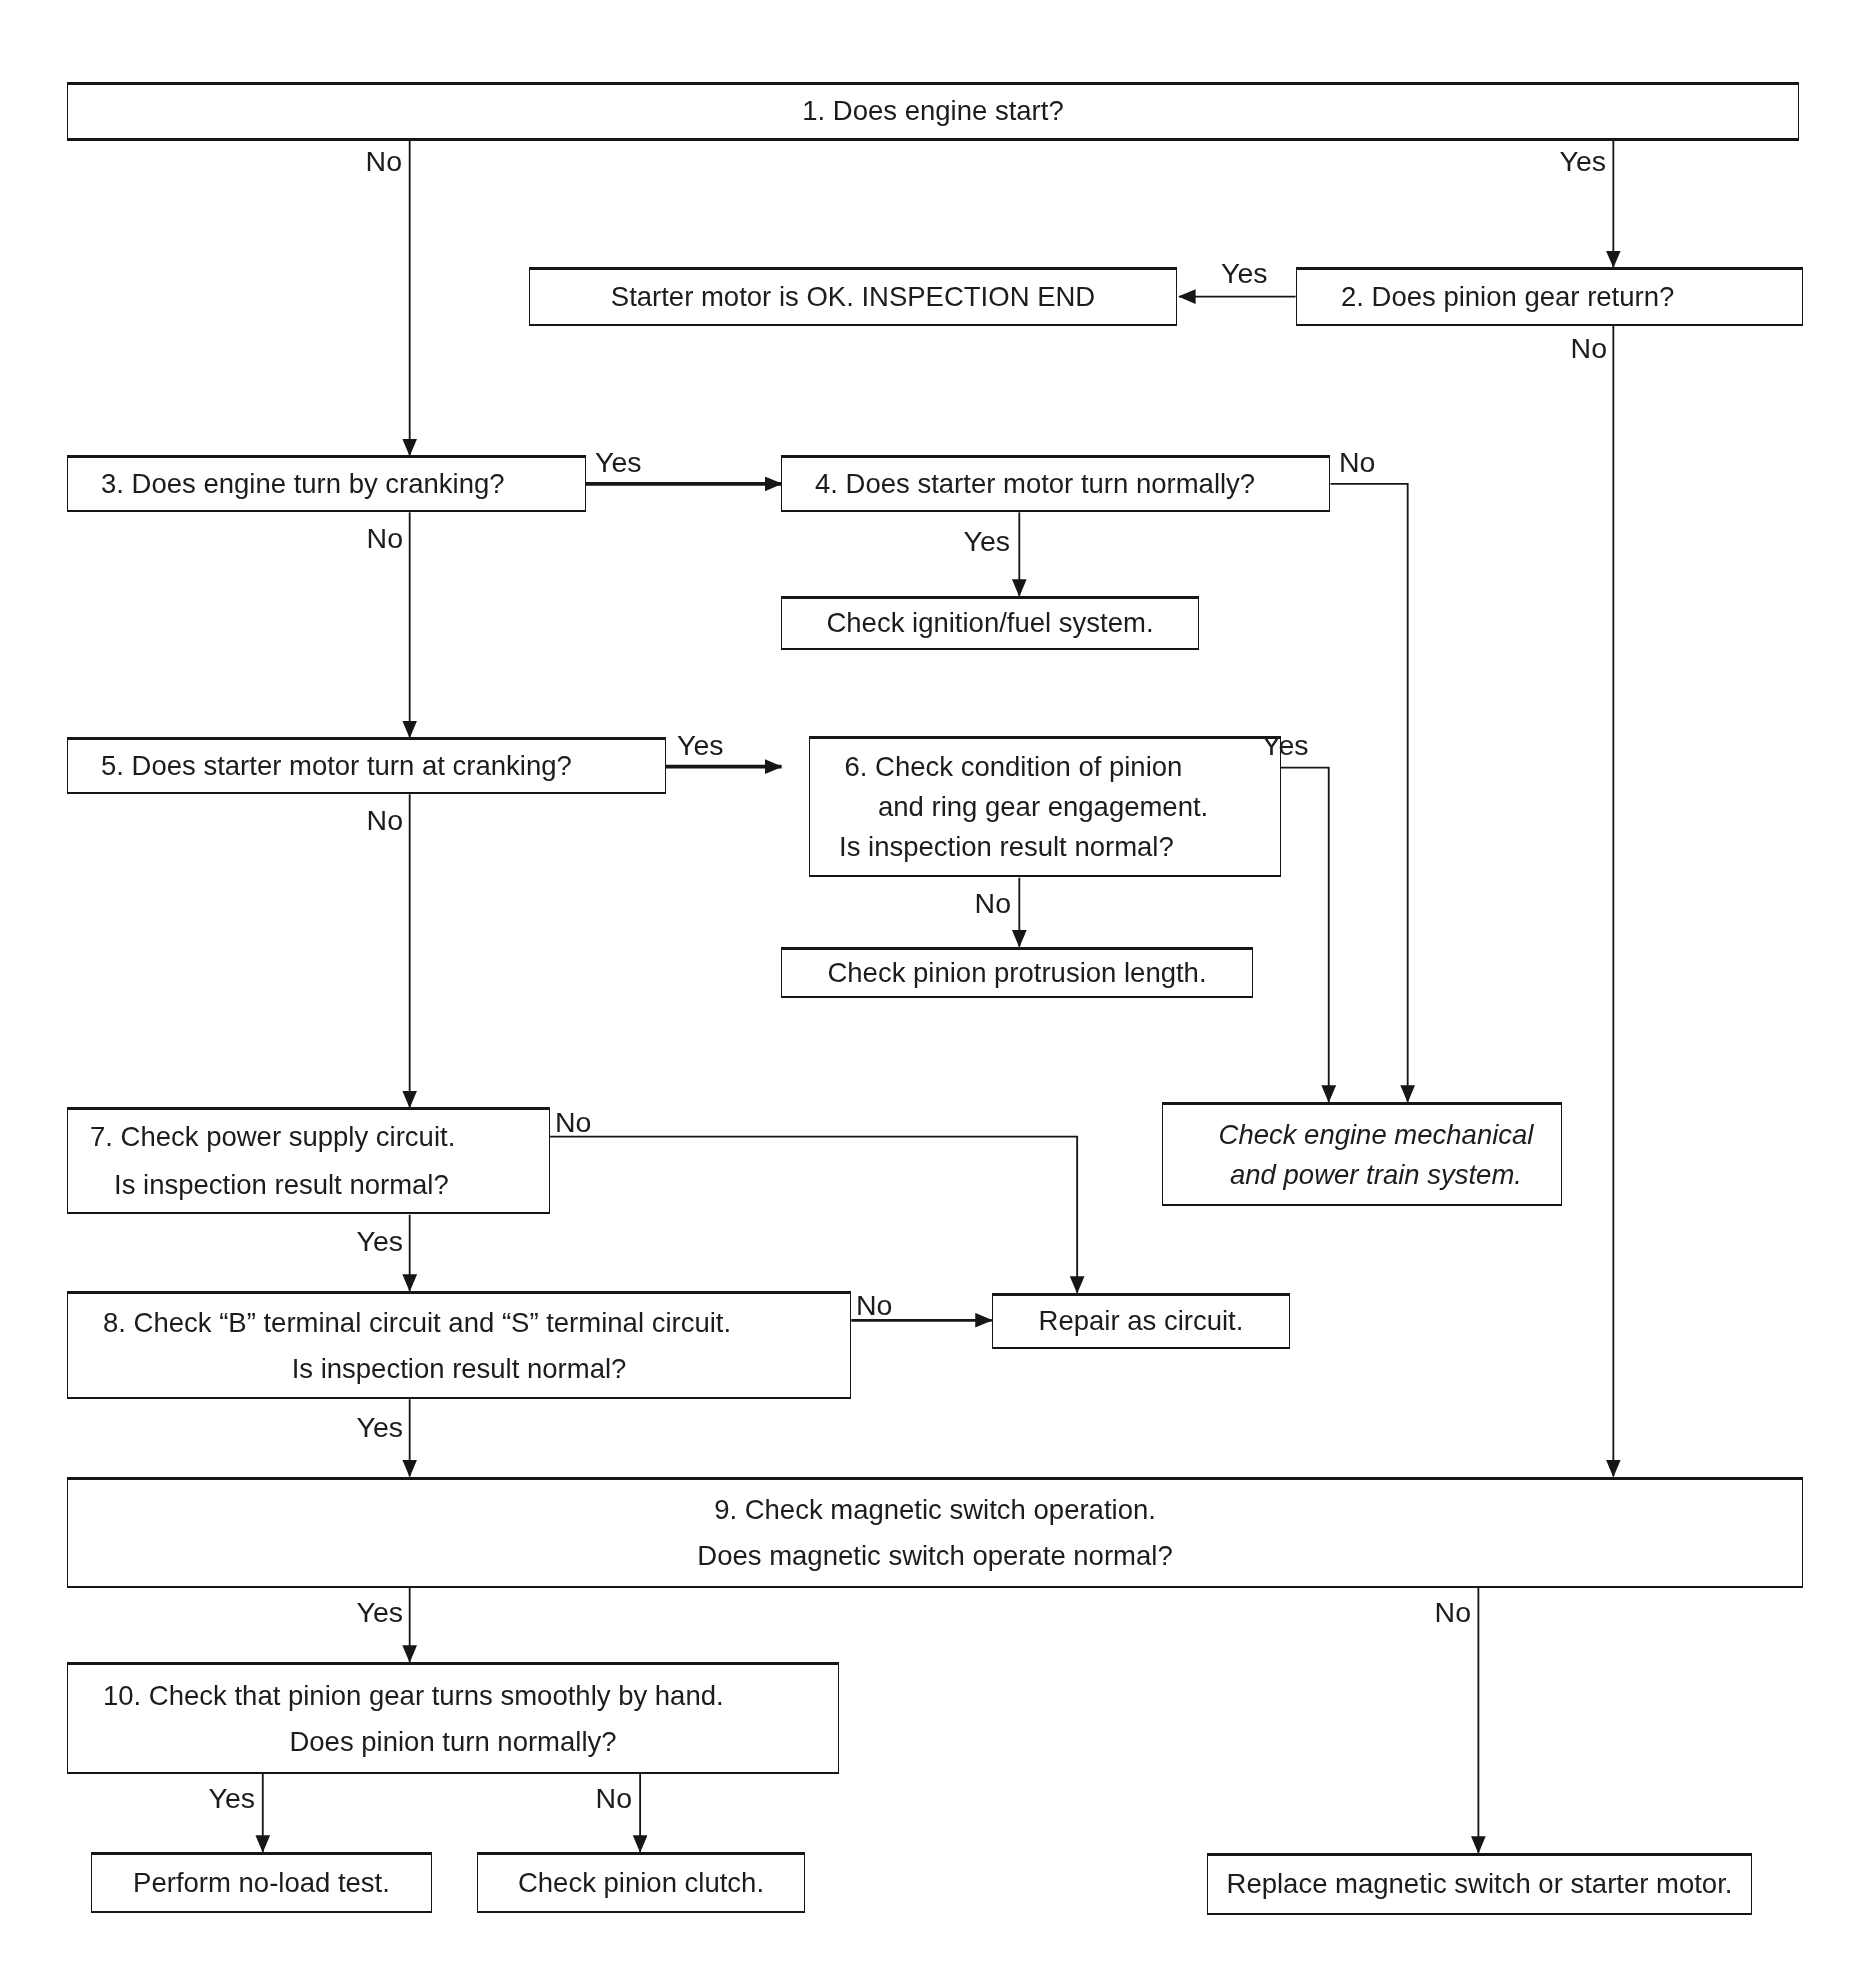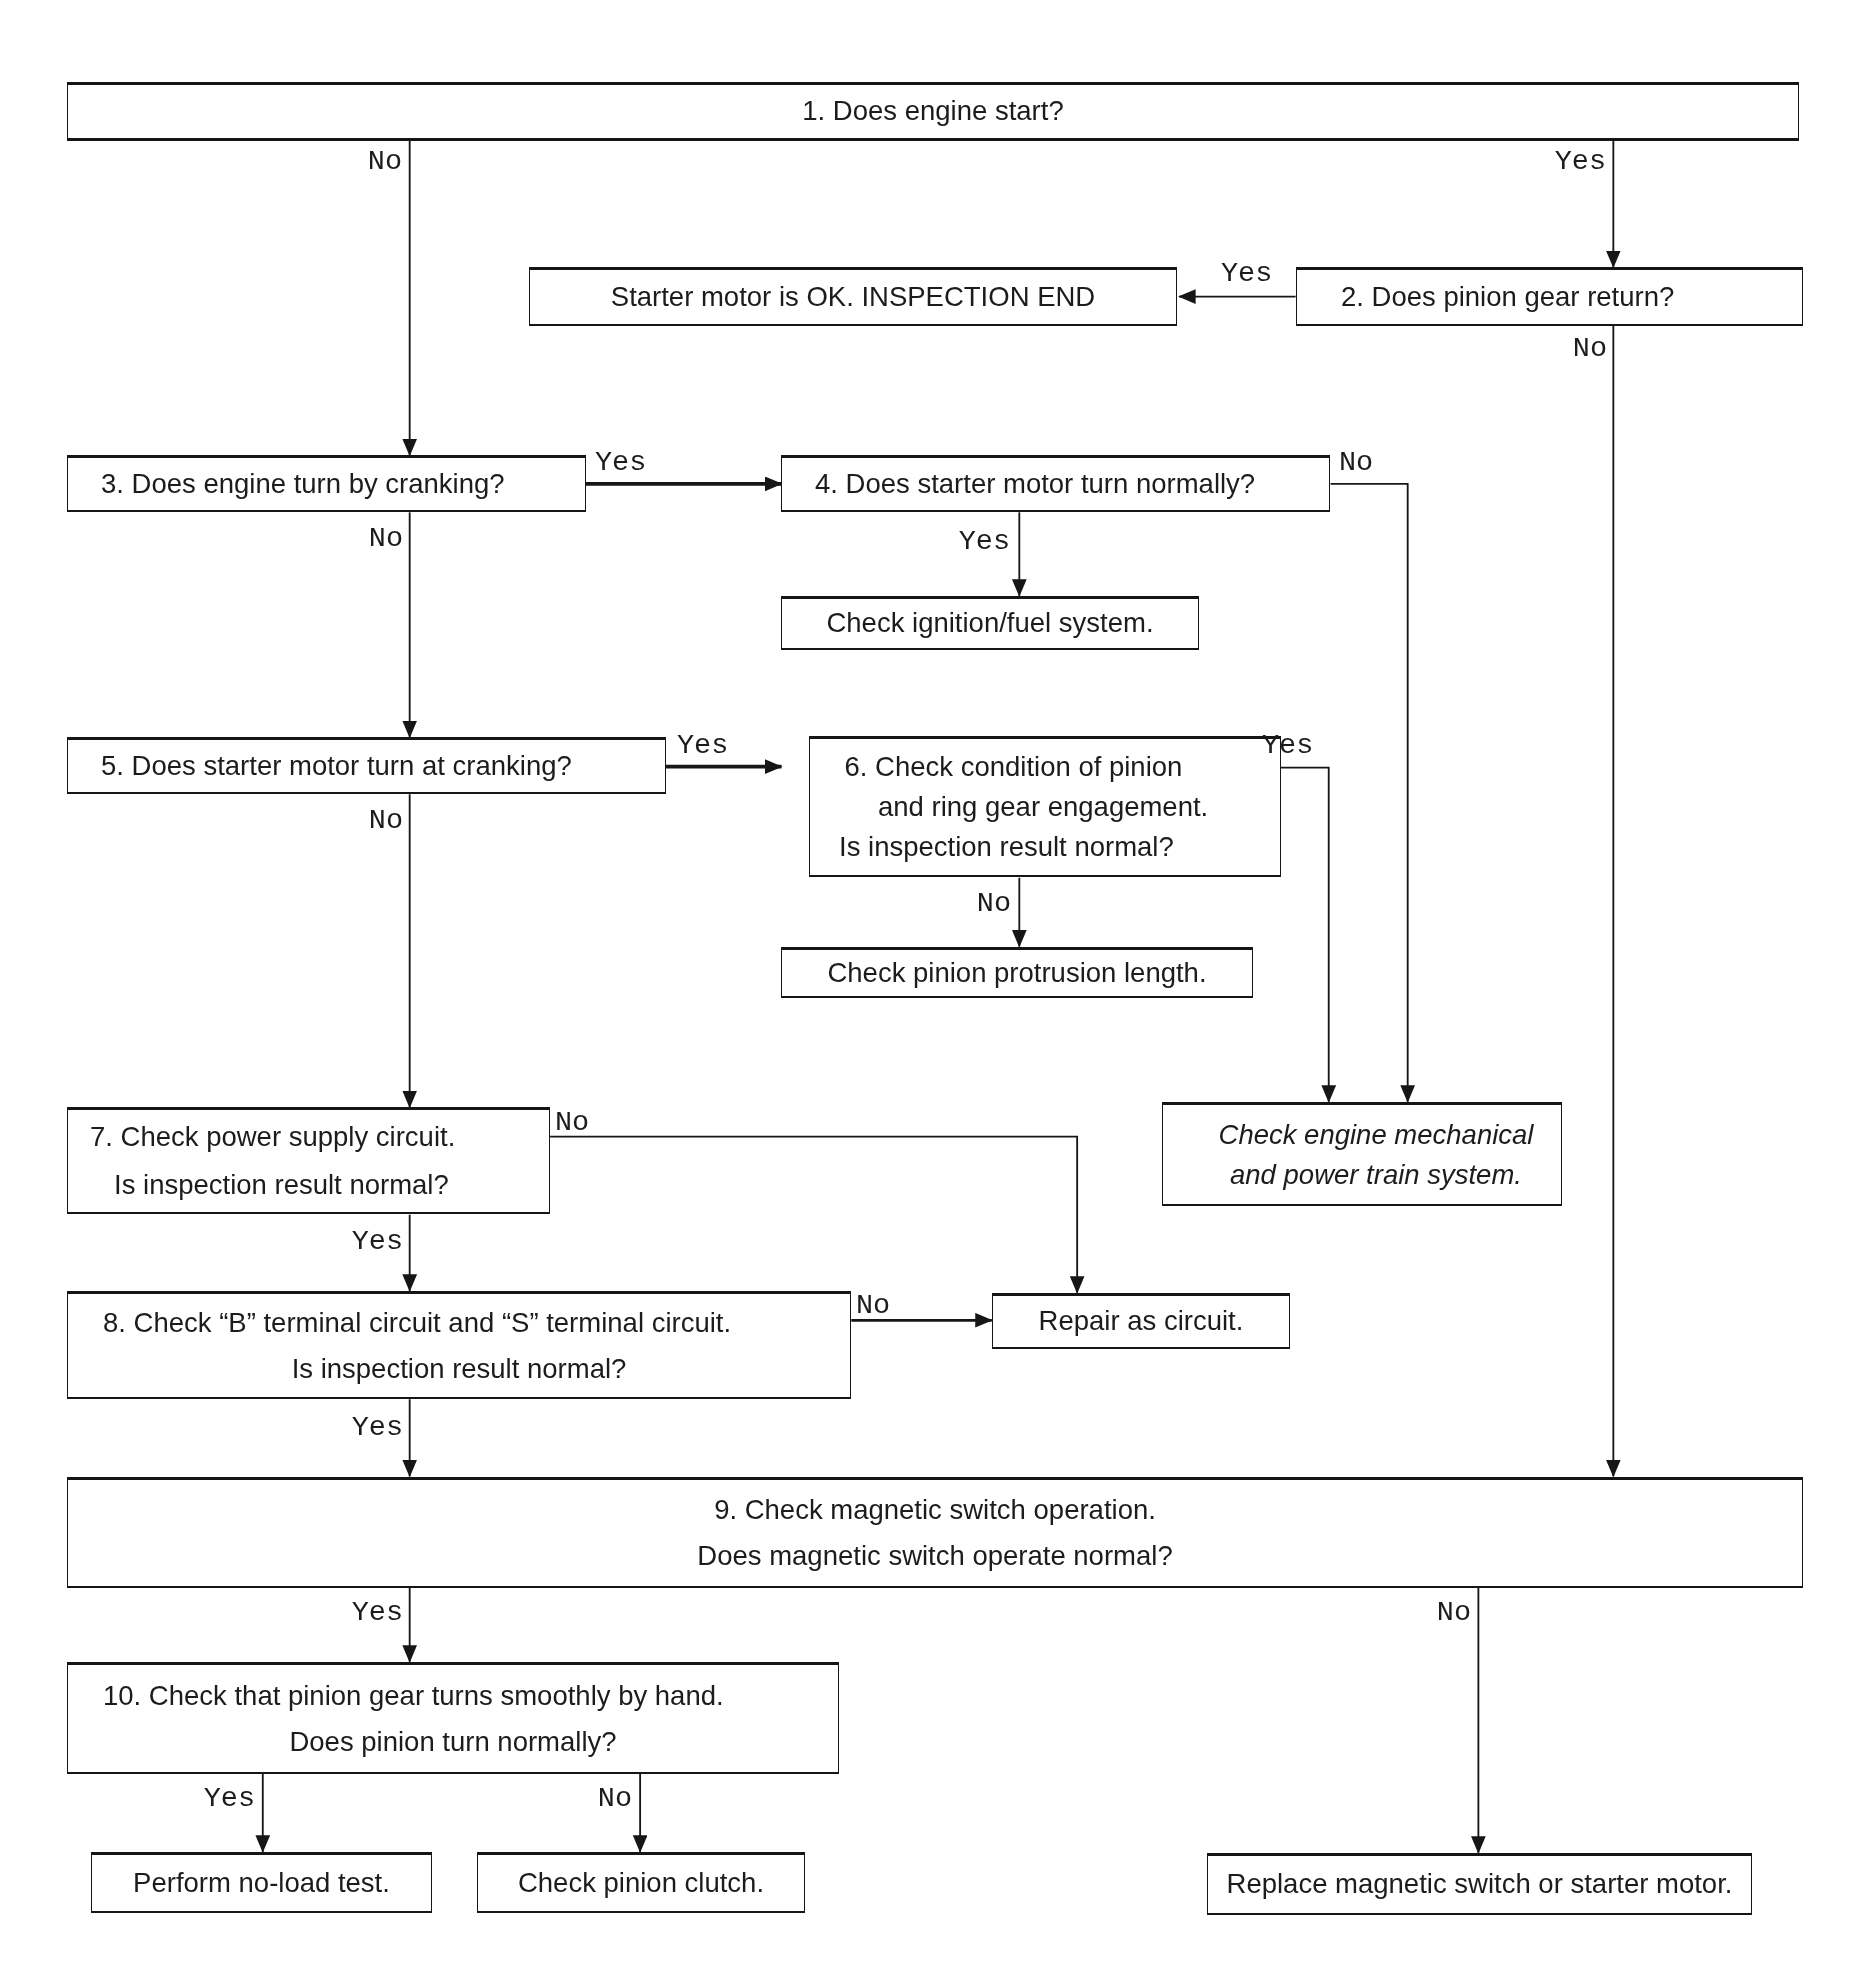--- a/index.html
+++ b/index.html
@@ -45,21 +45,20 @@
   .nmix .ln { line-height: 46px; }
   .nmix .ln1 { align-self: flex-start; padding-left: 35px; }
   .nmix .ln2 { align-self: center; }
   
   .n9 .ln { line-height: 46px; align-self: center; }
   .elabel {
     position: absolute;
     font-size: 28.5px;
     color: #1c1c1c;
     white-space: nowrap;
-    font-family: Liberation Mono, monospace;
   }
   .r { text-align: right; }
 </style>
 </head>
 <body>
 
 <div id="canvas">
 
   <svg id="wires" width="1855" height="1985" viewBox="0 0 2020 2162">
     <defs>

